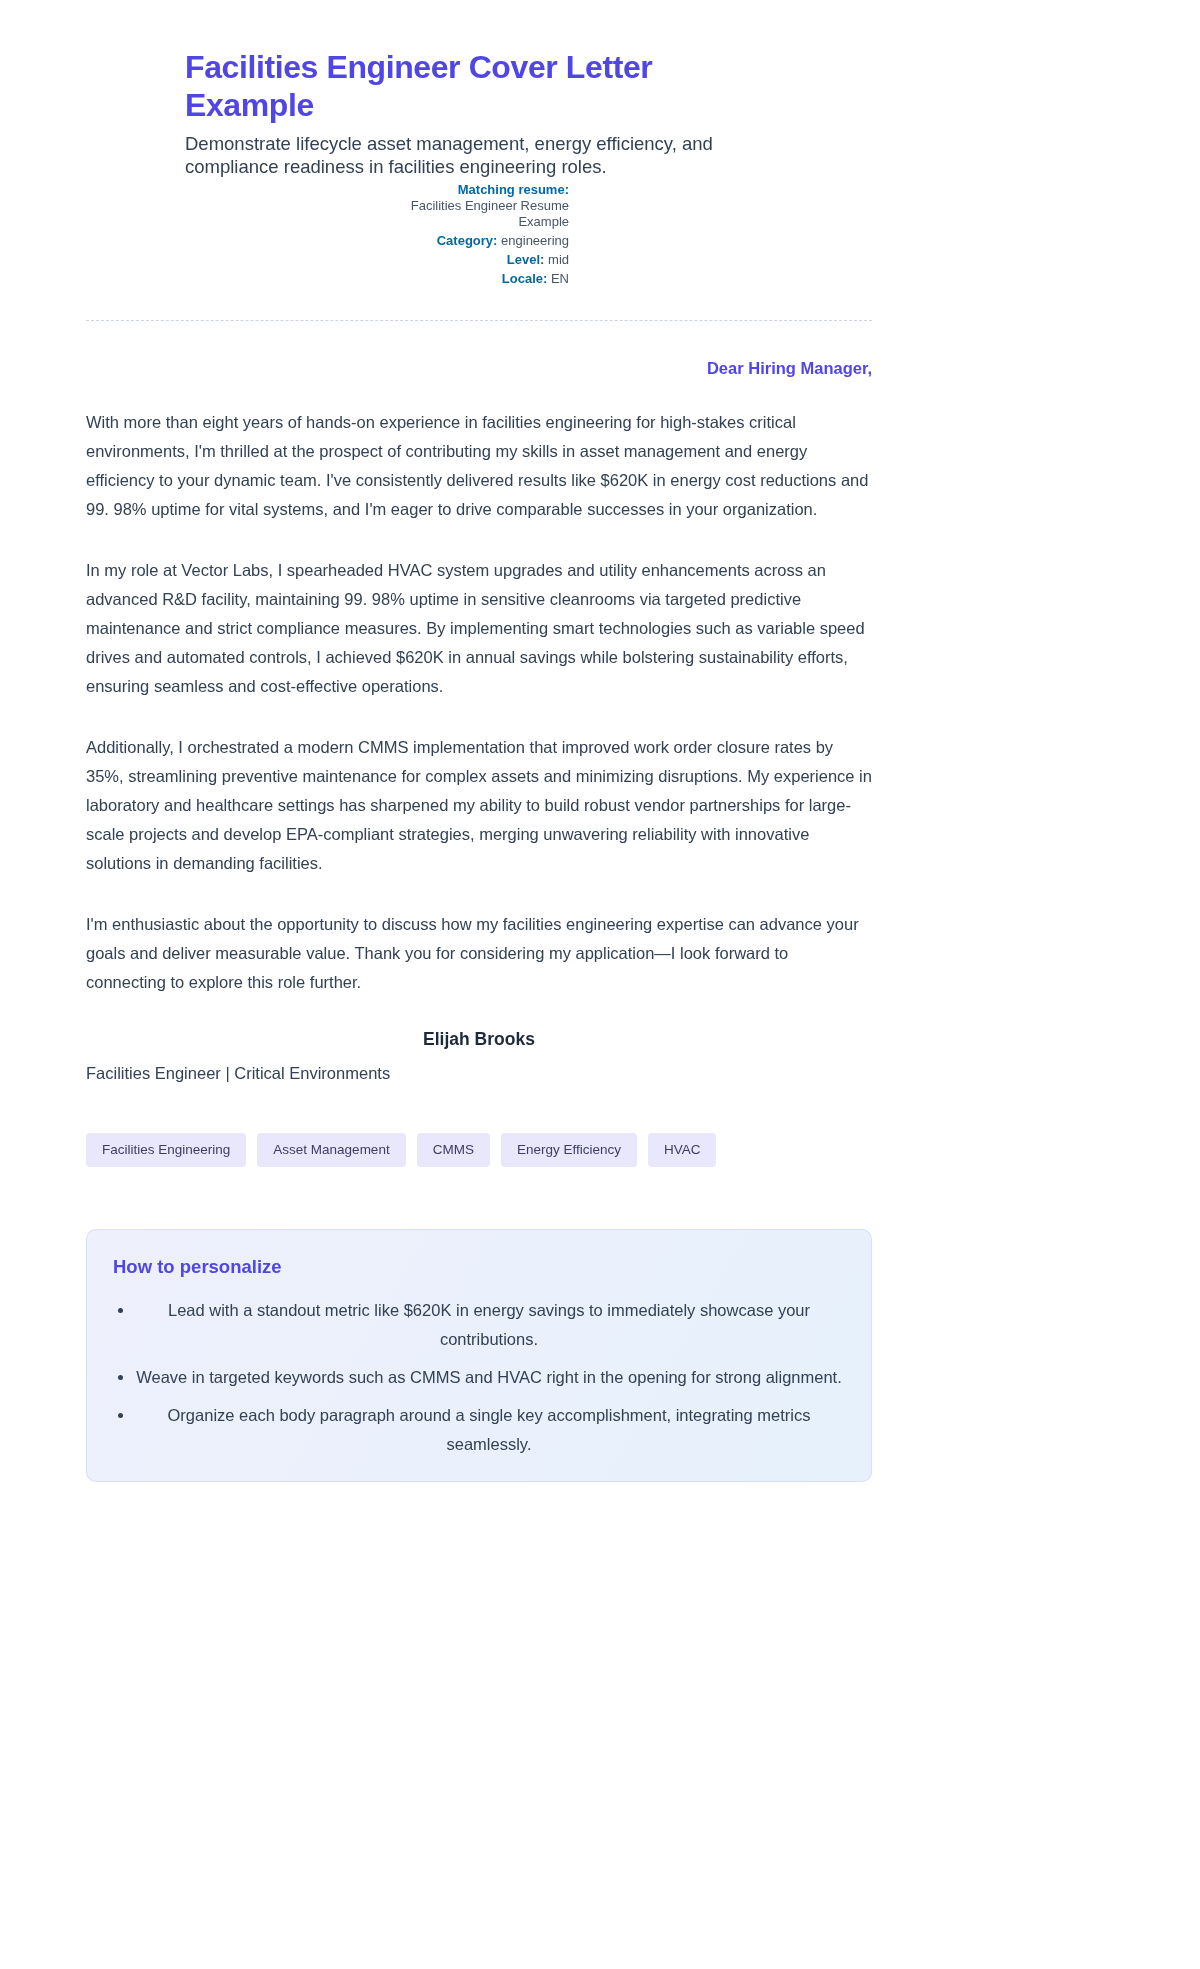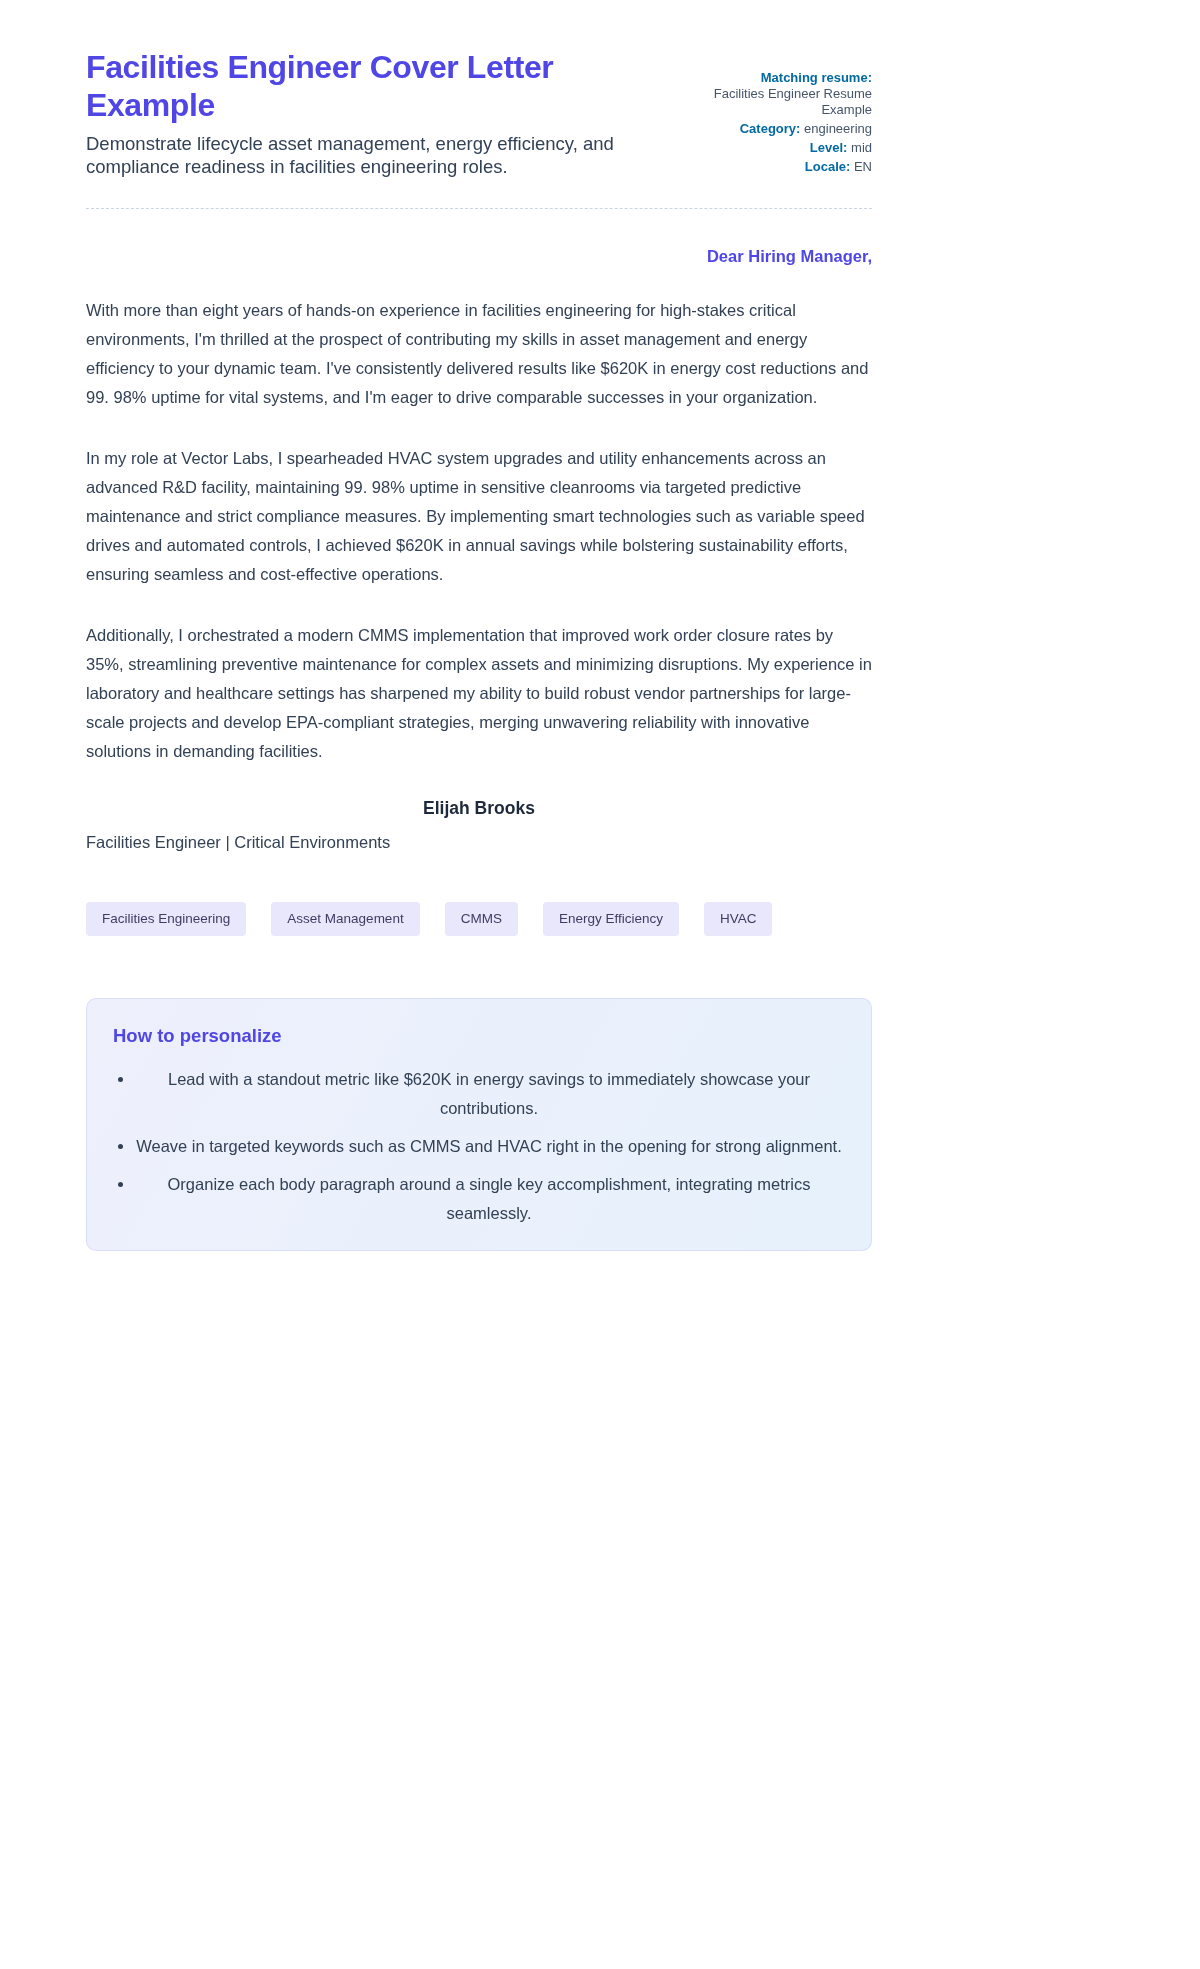--- a/index.html
+++ b/index.html
@@ -20,21 +20,22 @@
     -webkit-font-smoothing: antialiased;
   }
   .page {
     width: 786px;
     margin-left: 86px;
     padding-top: 48px;
   }
   .header {
     display: flex;
     justify-content: space-between;
-    align-items: flex-end;
+    align-items: center;
+    flex-direction: column;
   }
   .title-block { width: 588px; }
   .page-title {
     color: var(--accent);
     font-size: 32px;
     line-height: 38px;
     font-weight: 800;
     letter-spacing: -0.4px;
   }
   .page-subtitle {
@@ -81,21 +82,21 @@
     text-align: center;
   }
   .signature-title {
     margin-top: 14px;
     font-size: 16.5px;
     color: var(--body-text);
   }
   .tag-list {
     display: flex;
     flex-wrap: wrap;
-    gap: 25px;
+    gap: 11px;
     margin-top: 50px;
   }
   .tag-chip {
     background: var(--chip-bg);
     color: var(--chip-text);
     font-size: 13.5px;
     line-height: 1;
     padding: 10px 16px;
     border-radius: 4px;
     white-space: nowrap;
@@ -157,20 +158,21 @@
     </div>
   </div>
 
   <hr class="divider">
 
   <div class="letter">
     <p class="salutation">Dear Hiring Manager,</p>
     <p class="paragraph">With more than eight years of hands-on experience in facilities engineering for high-stakes critical environments, I'm thrilled at the prospect of contributing my skills in asset management and energy efficiency to your dynamic team. I've consistently delivered results like $620K in energy cost reductions and 99. 98% uptime for vital systems, and I'm eager to drive comparable successes in your organization.</p>
     <p class="paragraph">In my role at Vector Labs, I spearheaded HVAC system upgrades and utility enhancements across an advanced R&amp;D facility, maintaining 99. 98% uptime in sensitive cleanrooms via targeted predictive maintenance and strict compliance measures. By implementing smart technologies such as variable speed drives and automated controls, I achieved $620K in annual savings while bolstering sustainability efforts, ensuring seamless and cost-effective operations.</p>
     <p class="paragraph">Additionally, I orchestrated a modern CMMS implementation that improved work order closure rates by 35%, streamlining preventive maintenance for complex assets and minimizing disruptions. My experience in laboratory and healthcare settings has sharpened my ability to build robust vendor partnerships for large-scale projects and develop EPA-compliant strategies, merging unwavering reliability with innovative solutions in demanding facilities.</p>
+    <p class="paragraph">I'm enthusiastic about the opportunity to discuss how my facilities engineering expertise can advance your goals and deliver measurable value. Thank you for considering my application—I look forward to connecting to explore this role further.</p>
     <p class="signature-name">Elijah Brooks</p>
     <p class="signature-title">Facilities Engineer | Critical Environments</p>
   </div>
 
   <div class="tag-list">
     <span class="tag-chip">Facilities Engineering</span>
     <span class="tag-chip">Asset Management</span>
     <span class="tag-chip">CMMS</span>
     <span class="tag-chip">Energy Efficiency</span>
     <span class="tag-chip">HVAC</span>

